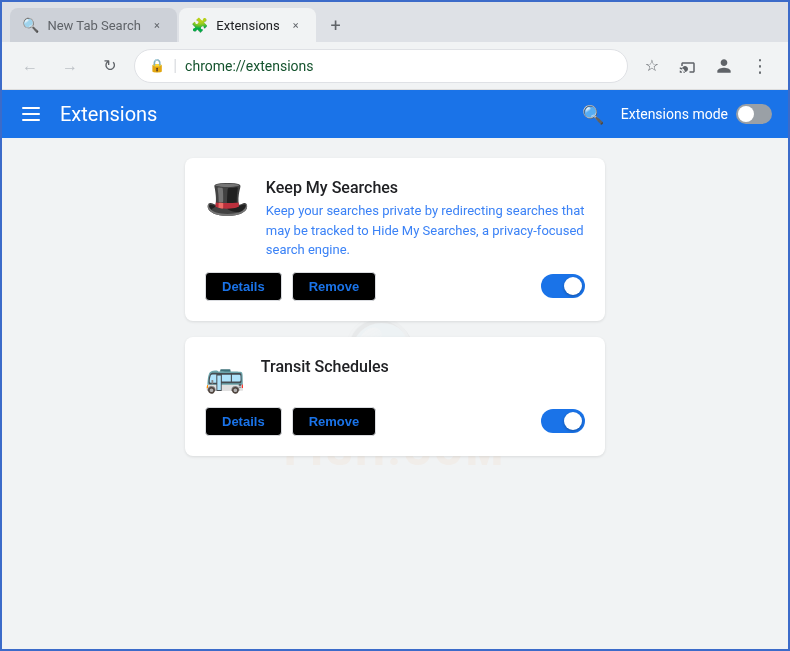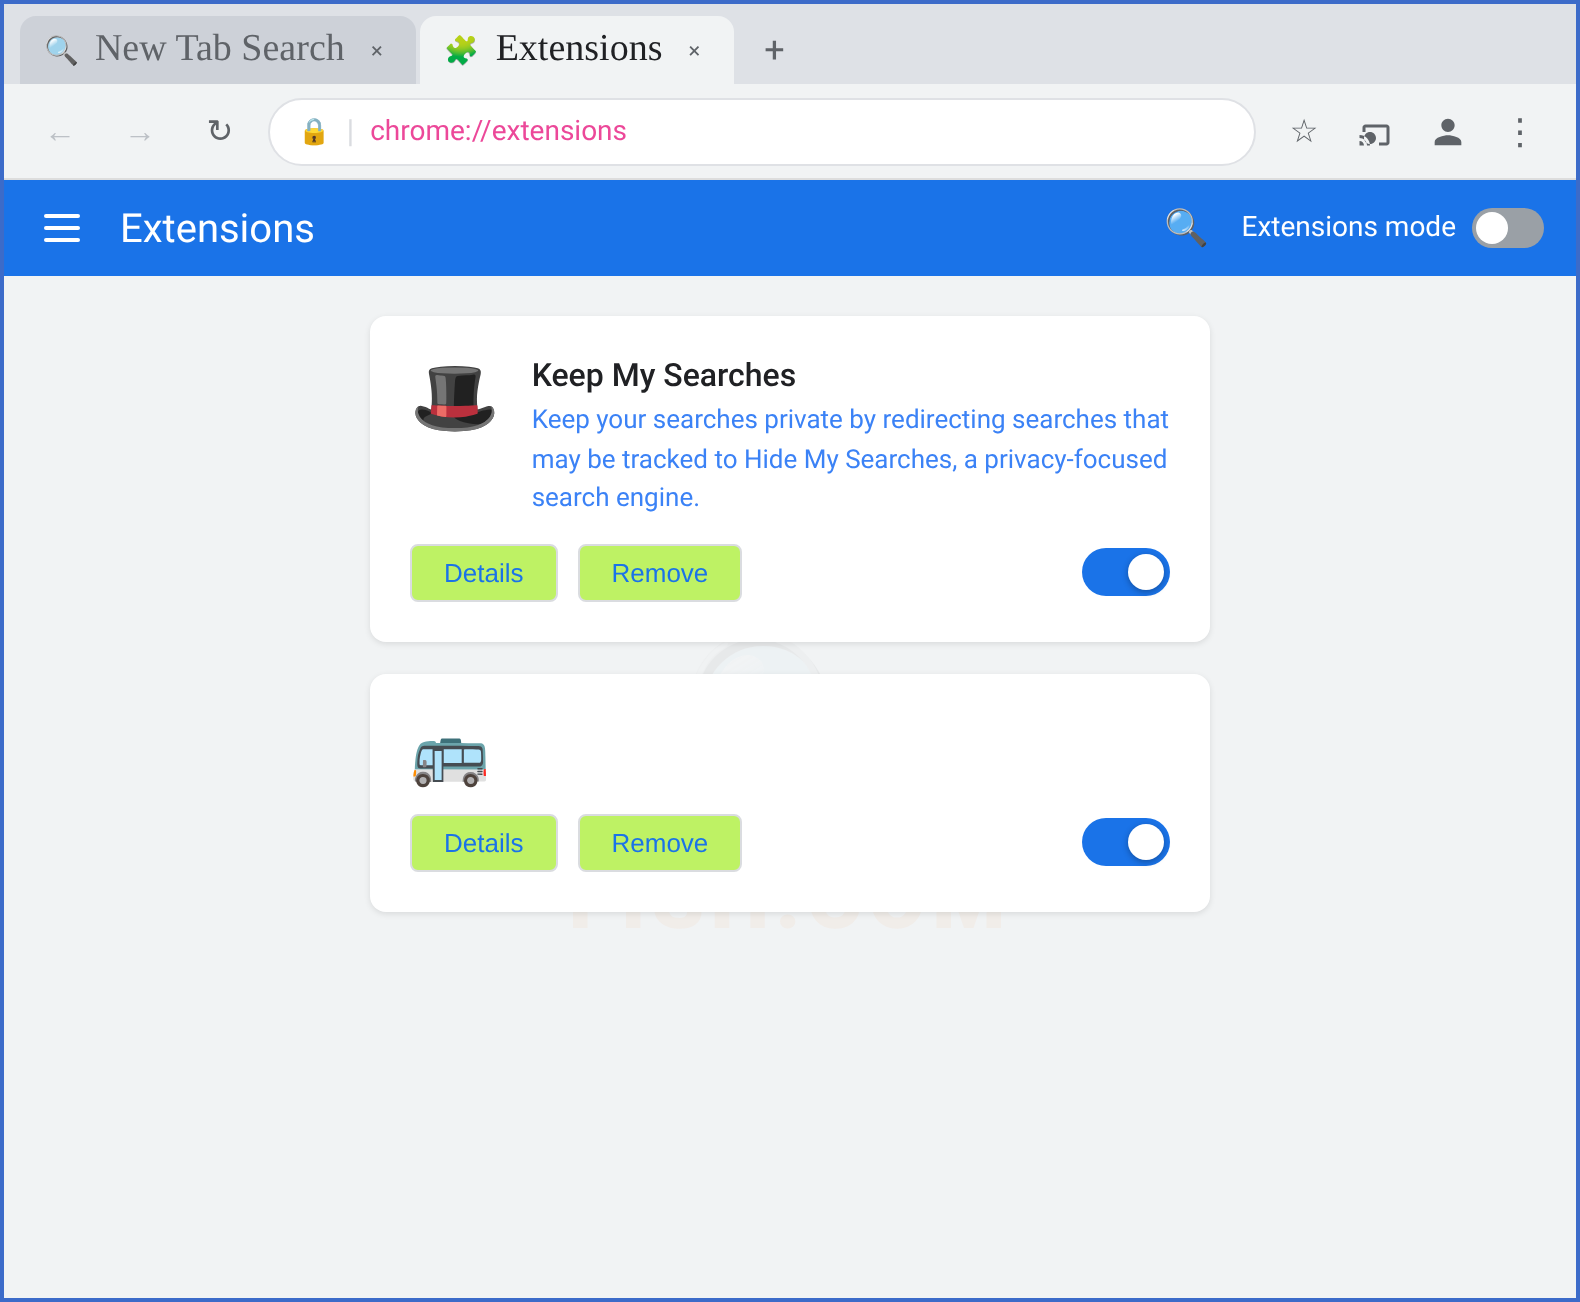--- a/index.html
+++ b/index.html
@@ -53,22 +53,21 @@
     .tab-icon {
       font-size: 14px;
       flex-shrink: 0;
     }
 
     .tab-title {
       flex: 1;
       overflow: hidden;
       text-overflow: ellipsis;
       white-space: nowrap;
-      font-size: 19px;
-      font-family: Liberation Serif, serif;
+      font-size: 13px;
     }
 
     .tab-close {
       width: 16px;
       height: 16px;
       border-radius: 50%;
       display: flex;
       align-items: center;
       justify-content: center;
       font-size: 11px;
@@ -137,21 +136,21 @@
       color: #202124;
       flex: 1;
     }
 
     .address-separator {
       color: #dadce0;
       font-size: 16px;
     }
 
     .address-url {
-      color: #ec4899;
+      color: #14532d;
       font-size: 14px;
     }
 
     .nav-right {
       display: flex;
       align-items: center;
       gap: 4px;
     }
 
     
@@ -298,25 +297,25 @@
     .card-actions {
       display: flex;
       align-items: center;
       gap: 10px;
     }
 
     .card-btn {
       padding: 6px 16px;
       border: 1px solid #dadce0;
       border-radius: 4px;
-      background: #bef264;
+      background: #000000;
       font-size: 13px;
       color: #1a73e8;
       cursor: pointer;
-      font-weight: 400;
+      font-weight: 700;
     }
 
     .card-toggle-wrap {
       margin-left: auto;
     }
 
     
     .big-toggle {
       width: 44px;
       height: 24px;
@@ -424,20 +423,21 @@
             <div class="big-toggle-knob"></div>
           </div>
         </div>
       </div>
     </div>
 
     <div class="extension-card">
       <div class="card-top">
         <span class="card-icon" style="font-size:32px;">🚌</span>
         <div class="card-info">
+          <div class="card-name">Transit Schedules</div>
         </div>
       </div>
       <div class="card-actions">
         <button class="card-btn">Details</button>
         <button class="card-btn">Remove</button>
         <div class="card-toggle-wrap">
           <div class="big-toggle on">
             <div class="big-toggle-knob"></div>
           </div>
         </div>

